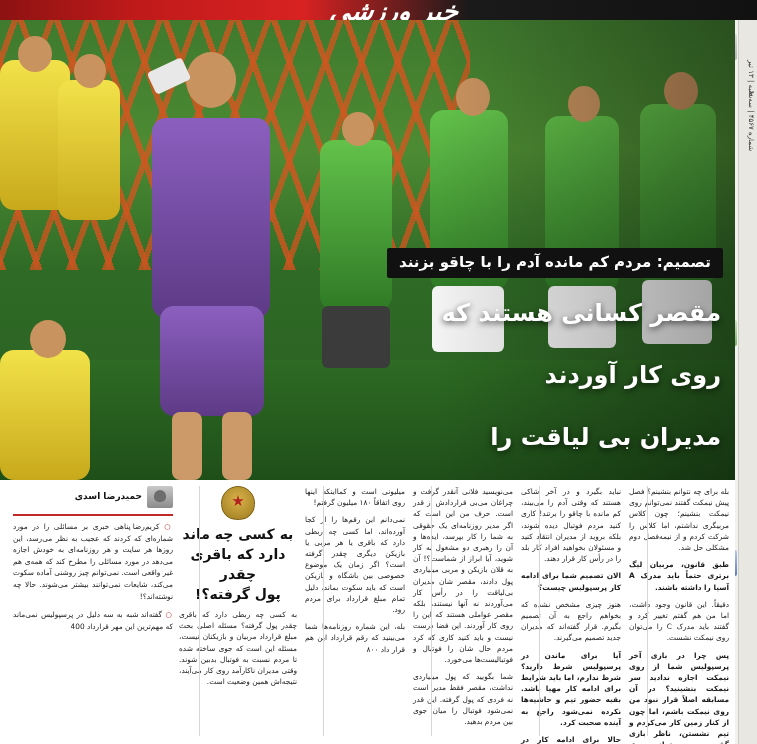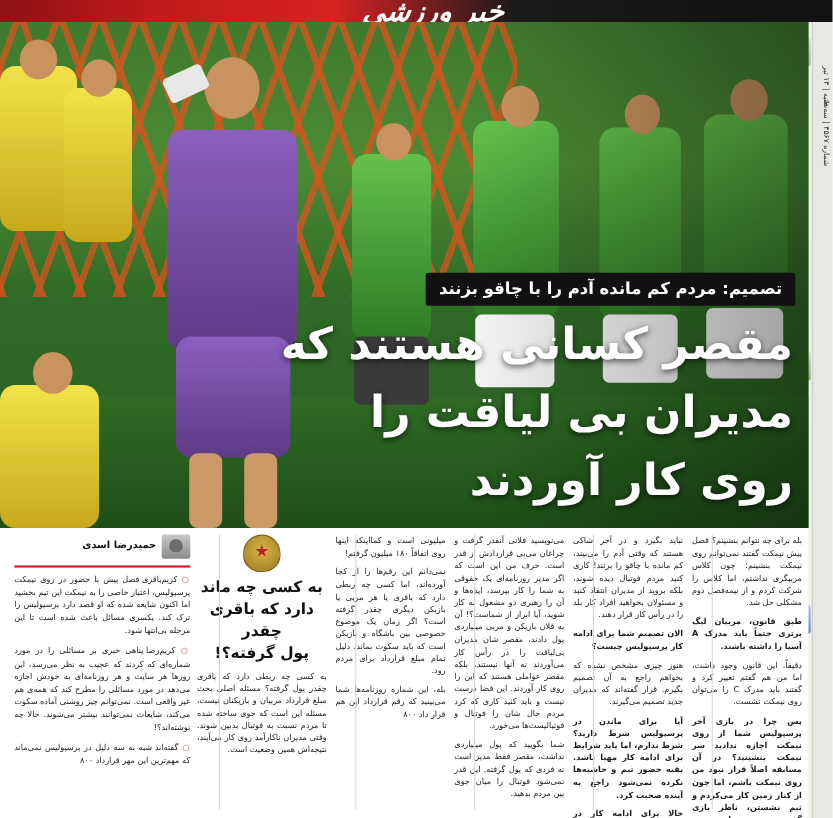--- a/index.html
+++ b/index.html
@@ -131,21 +131,21 @@
   }
   .headline {
     position: absolute;
     top: 262px;
     right: 14px;
     width: 420px;
     text-align: right;
     direction: rtl;
     color: #ffffff;
     font-weight: bold;
-    font-size: 40px;
+    font-size: 24px;
     line-height: 62px;
     text-shadow: 0 2px 6px rgba(0,0,0,.65);
   }
   .headline div { white-space: nowrap; }
 
   
   .lower {
     position: absolute;
     top: 480px;
     left: 0;
@@ -338,22 +338,22 @@
 
     <div class="pl green" style="left:640px; top:84px; width:76px; height:180px;"></div>
     <div class="pl head" style="left:664px; top:52px; width:34px; height:38px;"></div>
     <div class="pl short-w" style="left:642px; top:260px; width:70px; height:64px;"></div>
 
     <div class="shade"></div>
 
     <div class="kicker">تصمیم: مردم کم مانده آدم را با چاقو بزنند</div>
     <div class="headline">
       <div>مقصر کسانی هستند که</div>
+      <div>روی کار آوردند</div>
       <div>مدیران بی لیاقت را</div>
-      <div>روی کار آوردند</div>
     </div>
   </div>
 
   <div class="lower">
 
     <div class="col" id="col1">
       <p>بله برای چه نتوانم بنشینم؟ فصل پیش نیمکت گفتند نمی‌توانم روی نیمکت بنشینم؛ چون کلاس مربیگری نداشتم، اما کلاس را شرکت کردم و از نیمه‌فصل دوم مشکلی حل شد.</p>
       <p class="b">طبق قانون، مربیان لیگ برتری حتماً باید مدرک A آسیا را داشته باشند.</p>
       <p>دقیقاً. این قانون وجود داشت، اما من هم گفتم تغییر کرد و گفتند باید مدرک C را می‌توان روی نیمکت نشست.</p>
       <p class="b">پس چرا در بازی آخر پرسپولیس شما از روی نیمکت اجازه ندادید سر نیمکت بنشینید؟ در آن مسابقه اصلاً قرار نبود من روی نیمکت باشم، اما چون از کنار زمین کار می‌کردم و تیم نشستن، ناظر بازی گفت پس می‌توانی روی نیمکت هم بنشینی؟ طبق قانون باید حتماً مربی در ورزشگاه باشد.</p>
@@ -393,23 +393,22 @@
       <div class="body">به کسی چه ربطی دارد که باقری چقدر پول گرفته؟ مسئله اصلی بحث مبلغ قرارداد مربیان و بازیکنان نیست، مسئله این است که جوی ساخته شده تا مردم نسبت به فوتبال بدبین شوند. وقتی مدیران ناکارآمد روی کار می‌آیند، نتیجه‌اش همین وضعیت است.</div>
     </div>
 
     <div class="col" id="col6">
       <div class="author">
         <div class="author-photo"></div>
         <div class="author-name">حمیدرضا اسدی</div>
       </div>
       <div class="author-rule"></div>
       <div class="bullets">
-        <p><span class="dot">○ </span><span>کریم‌باقری فصل پیش با حضور در روی نیمکت پرسپولیس، اعتبار خاصی را به نیمکت این تیم بخشید اما اکنون شایعه شده که او قصد دارد پرسپولیس را ترک کند. یکسری مسائل باعث شده است تا این مرحله بی‌انتها شود.</span></p>
         <p><span class="dot">○ </span><span>کریم‌رضا پناهی خبری بر مسائلی را در مورد شماره‌ای که کردند که عجیب به نظر می‌رسد، این روزها هر سایت و هر روزنامه‌ای به خودش اجازه می‌دهد در مورد مسائلی را مطرح کند که همه‌ی هم غیر واقعی است. نمی‌توانم چیز روشنی آماده سکوت می‌کند، شایعات نمی‌توانند بیشتر می‌شوند. حالا چه نوشته‌اند؟!</span></p>
-        <p><span class="dot">○ </span><span>گفته‌اند شبه به سه دلیل در پرسپولیس نمی‌ماند که مهم‌ترین این مهر قرارداد ۸۰۰</span></p>
+        <p><span class="dot">○ </span><span>گفته‌اند شبه به سه دلیل در پرسپولیس نمی‌ماند که مهم‌ترین این مهر قرارداد 400</span></p>
       </div>
     </div>
   </div>
 
   <div class="vrule" style="right:109px"></div>
   <div class="vrule" style="right:217px"></div>
   <div class="vrule" style="right:325px"></div>
   <div class="vrule" style="right:433px"></div>
   <div class="vrule" style="right:557px"></div>
 

